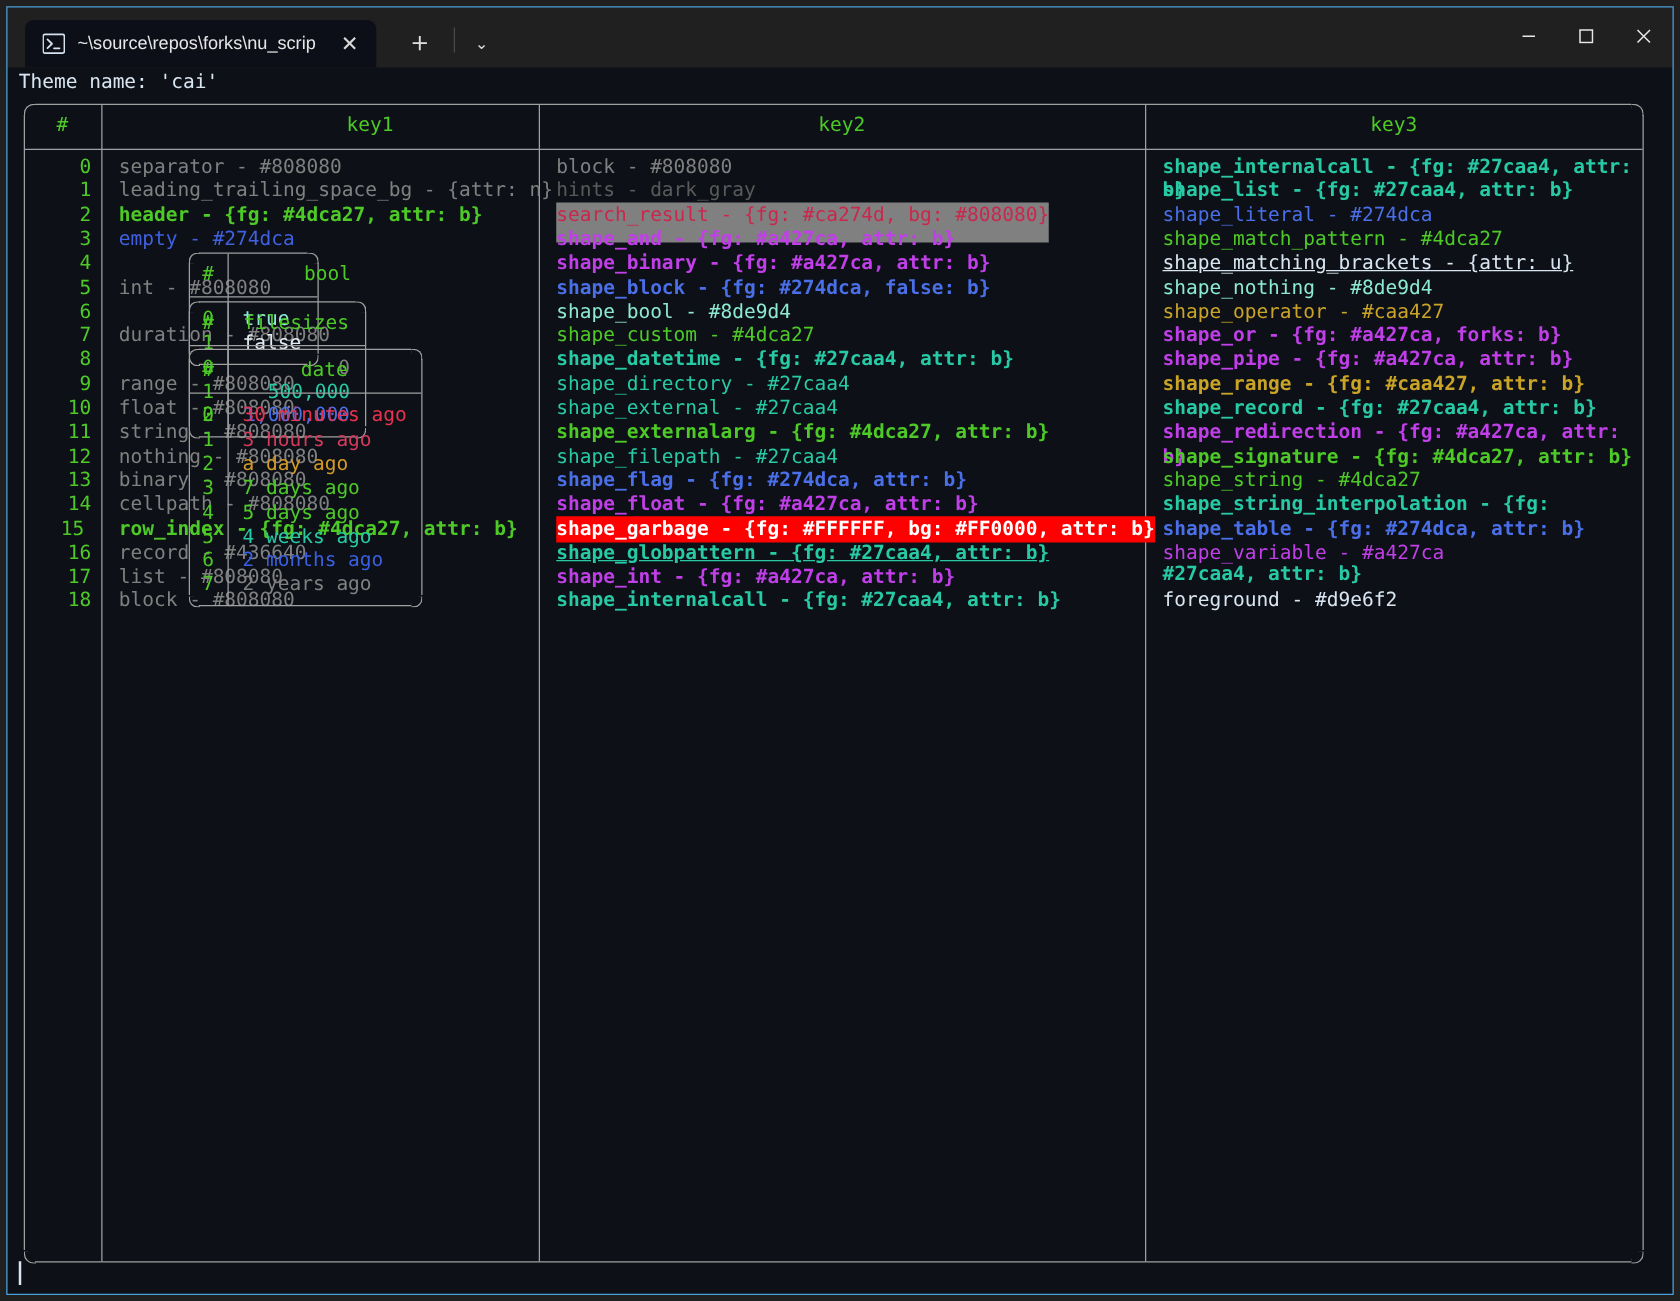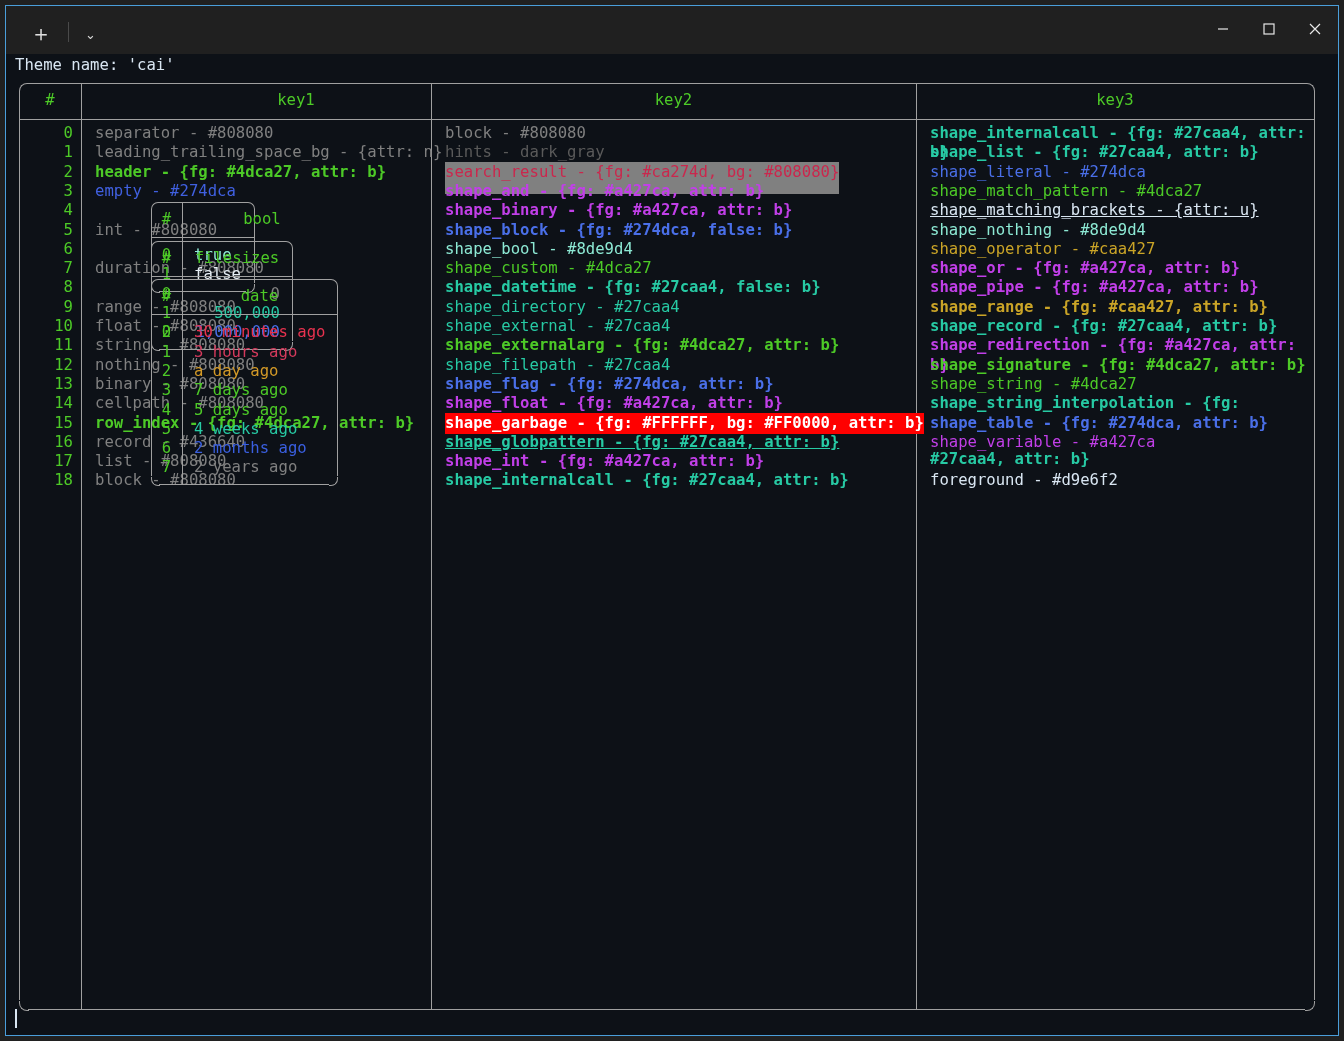--- a/index.html
+++ b/index.html
@@ -191,20 +191,31 @@
   }
 
   .u { text-decoration: underline; }
 </style>
 </head>
 <body>
 
 <div id="window">
 
   <div id="titlebar">
+    <div class="tab">
+      <span class="tab-icon">
+        <svg width="18" height="18" viewBox="0 0 18 18">
+          <rect x="0.5" y="1.5" width="17" height="15" rx="1.5" fill="none" stroke="#d6e2ef" stroke-width="1.3"></rect>
+          <path d="M4 5.5 L7.6 9 L4 12.5" fill="none" stroke="#d6e2ef" stroke-width="1.4" stroke-linecap="round" stroke-linejoin="round"></path>
+          <path d="M9.2 12.6 L13.6 12.6" stroke="#d6e2ef" stroke-width="1.4" stroke-linecap="round"></path>
+        </svg>
+      </span>
+      <span class="tab-title">~\source\repos\forks\nu_scrip</span>
+      <span class="tab-close">✕</span>
+    </div>
     <span class="tab-new">＋</span>
     <span class="tab-sep"></span>
     <span class="tab-chevron">⌄</span>
   </div>
 
   <div id="wincontrols">
     <div class="wc">
       <svg width="12" height="12" viewBox="0 0 12 12">
           <path d="M1 6 H11" stroke="#e8e8e8" stroke-width="1.2"></path>
         </svg>
@@ -248,21 +259,21 @@
         <div class="rownum" style="top: 137.5px; left: 24px; color: rgb(77, 202, 39);">5</div>
         <div class="rownum" style="top: 156.8px; left: 24px; color: rgb(77, 202, 39);">6</div>
         <div class="rownum" style="top: 176.1px; left: 24px; color: rgb(77, 202, 39);">7</div>
         <div class="rownum" style="top: 195.4px; left: 24px; color: rgb(77, 202, 39);">8</div>
         <div class="rownum" style="top: 214.7px; left: 24px; color: rgb(77, 202, 39);">9</div>
         <div class="rownum" style="top: 234px; left: 24px; color: rgb(77, 202, 39);">10</div>
         <div class="rownum" style="top: 253.3px; left: 24px; color: rgb(77, 202, 39);">11</div>
         <div class="rownum" style="top: 272.6px; left: 24px; color: rgb(77, 202, 39);">12</div>
         <div class="rownum" style="top: 291.9px; left: 24px; color: rgb(77, 202, 39);">13</div>
         <div class="rownum" style="top: 311.2px; left: 24px; color: rgb(77, 202, 39);">14</div>
-        <div class="rownum" style="top: 330.5px; left: 24px; color: rgb(77, 202, 39);">15</div>
+        <div class="rownum" style="top: 330.5px; left: 24px; color: rgb(77, 202, 39); text-align: center;">15</div>
         <div class="rownum" style="top: 349.8px; left: 24px; color: rgb(77, 202, 39);">16</div>
         <div class="rownum" style="top: 369.1px; left: 24px; color: rgb(77, 202, 39);">17</div>
         <div class="rownum" style="top: 388.4px; left: 24px; color: rgb(77, 202, 39);">18</div>
         <div class="cell-text" style="top: 41px; left: 76px; color: rgb(128, 128, 128);">separator - #808080</div>
         <div class="cell-text" style="top: 60.3px; left: 76px; color: rgb(128, 128, 128);">leading_trailing_space_bg - {attr: n}</div>
         <div class="cell-text" style="top: 79.6px; left: 76px; color: rgb(77, 202, 39); font-weight: 700;">header - {fg: #4dca27, attr: b}</div>
         <div class="cell-text" style="top: 98.9px; left: 76px; color: rgb(64, 96, 224);">empty - #274dca</div>
         <div class="cell-text" style="top: 137.5px; left: 76px; color: rgb(128, 128, 128);">int - #808080</div>
         <div class="cell-text" style="top: 176.1px; left: 76px; color: rgb(128, 128, 128);">duration - #808080</div>
         <div class="cell-text" style="top: 214.7px; left: 76px; color: rgb(128, 128, 128);">range - #808080</div>
@@ -276,40 +287,40 @@
         <div class="cell-text" style="top: 369.1px; left: 76px; color: rgb(128, 128, 128);">list - #808080</div>
         <div class="cell-text" style="top: 388.4px; left: 76px; color: rgb(128, 128, 128);">block - #808080</div>
         <div class="cell-text" style="top: 41px; left: 426px; color: rgb(128, 128, 128);">block - #808080</div>
         <div class="cell-text" style="top: 60.3px; left: 426px; color: rgb(90, 90, 90);">hints - dark_gray</div>
         <div class="cell-text" style="top: 79.6px; left: 426px; color: rgb(202, 39, 77); background: rgb(128, 128, 128); padding-top: 1px; padding-bottom: 12px; margin-top: -1px;">search_result - {fg: #ca274d, bg: #808080}</div>
         <div class="cell-text" style="top: 98.9px; left: 426px; color: rgb(193, 63, 232); font-weight: 700;">shape_and - {fg: #a427ca, attr: b}</div>
         <div class="cell-text" style="top: 118.2px; left: 426px; color: rgb(193, 63, 232); font-weight: 700;">shape_binary - {fg: #a427ca, attr: b}</div>
         <div class="cell-text" style="top: 137.5px; left: 426px; color: rgb(74, 111, 232); font-weight: 700;">shape_block - {fg: #274dca, false: b}</div>
         <div class="cell-text" style="top: 156.8px; left: 426px; color: rgb(141, 233, 212);">shape_bool - #8de9d4</div>
         <div class="cell-text" style="top: 176.1px; left: 426px; color: rgb(77, 202, 39);">shape_custom - #4dca27</div>
-        <div class="cell-text" style="top: 195.4px; left: 426px; color: rgb(39, 202, 164); font-weight: 700;">shape_datetime - {fg: #27caa4, false: b}</div>
+        <div class="cell-text" style="top: 195.4px; left: 426px; color: rgb(39, 202, 164); font-weight: 700;">shape_datetime - {fg: #27caa4, attr: b}</div>
         <div class="cell-text" style="top: 214.7px; left: 426px; color: rgb(39, 202, 164);">shape_directory - #27caa4</div>
         <div class="cell-text" style="top: 234px; left: 426px; color: rgb(39, 202, 164);">shape_external - #27caa4</div>
         <div class="cell-text" style="top: 253.3px; left: 426px; color: rgb(77, 202, 39); font-weight: 700;">shape_externalarg - {fg: #4dca27, attr: b}</div>
         <div class="cell-text" style="top: 272.6px; left: 426px; color: rgb(39, 202, 164);">shape_filepath - #27caa4</div>
         <div class="cell-text" style="top: 291.9px; left: 426px; color: rgb(74, 111, 232); font-weight: 700;">shape_flag - {fg: #274dca, attr: b}</div>
         <div class="cell-text" style="top: 311.2px; left: 426px; color: rgb(193, 63, 232); font-weight: 700;">shape_float - {fg: #a427ca, attr: b}</div>
         <div class="cell-text" style="top: 330.5px; left: 426px; color: rgb(255, 255, 255); font-weight: 700; background: rgb(255, 0, 0); padding-top: 1px; padding-bottom: 1px; margin-top: -1px;">shape_garbage - {fg: #FFFFFF, bg: #FF0000, attr: b}</div>
         <div class="cell-text" style="top: 349.8px; left: 426px; color: rgb(39, 202, 164); font-weight: 700; text-decoration: underline;">shape_globpattern - {fg: #27caa4, attr: b}</div>
         <div class="cell-text" style="top: 369.1px; left: 426px; color: rgb(193, 63, 232); font-weight: 700;">shape_int - {fg: #a427ca, attr: b}</div>
         <div class="cell-text" style="top: 388.4px; left: 426px; color: rgb(39, 202, 164); font-weight: 700;">shape_internalcall - {fg: #27caa4, attr: b}</div>
         <div class="cell-text" style="top: 41px; left: 911px; color: rgb(39, 202, 164); font-weight: 700;">shape_internalcall - {fg: #27caa4, attr:</div>
         <div class="cell-text" style="top: 60.3px; left: 911px; color: rgb(39, 202, 164); font-weight: 700;">b}</div>
         <div class="cell-text" style="top: 60.3px; left: 911px; color: rgb(39, 202, 164); font-weight: 700;">shape_list - {fg: #27caa4, attr: b}</div>
         <div class="cell-text" style="top: 79.6px; left: 911px; color: rgb(74, 111, 232);">shape_literal - #274dca</div>
         <div class="cell-text" style="top: 98.9px; left: 911px; color: rgb(77, 202, 39);">shape_match_pattern - #4dca27</div>
         <div class="cell-text u" style="top: 118.2px; left: 911px; color: rgb(217, 230, 242);">shape_matching_brackets - {attr: u}</div>
         <div class="cell-text" style="top: 137.5px; left: 911px; color: rgb(141, 233, 212);">shape_nothing - #8de9d4</div>
         <div class="cell-text" style="top: 156.8px; left: 911px; color: rgb(202, 164, 39);">shape_operator - #caa427</div>
-        <div class="cell-text" style="top: 176.1px; left: 911px; color: rgb(193, 63, 232); font-weight: 700;">shape_or - {fg: #a427ca, attr: b}</div>
+        <div class="cell-text" style="top: 176.1px; left: 911px; color: rgb(193, 63, 232); font-weight: 700;">shape_or - {fg: #a427ca, forks: b}</div>
         <div class="cell-text" style="top: 195.4px; left: 911px; color: rgb(193, 63, 232); font-weight: 700;">shape_pipe - {fg: #a427ca, attr: b}</div>
         <div class="cell-text" style="top: 214.7px; left: 911px; color: rgb(202, 164, 39); font-weight: 700;">shape_range - {fg: #caa427, attr: b}</div>
         <div class="cell-text" style="top: 234px; left: 911px; color: rgb(39, 202, 164); font-weight: 700;">shape_record - {fg: #27caa4, attr: b}</div>
         <div class="cell-text" style="top: 253.3px; left: 911px; color: rgb(193, 63, 232); font-weight: 700;">shape_redirection - {fg: #a427ca, attr:</div>
         <div class="cell-text" style="top: 272.6px; left: 911px; color: rgb(193, 63, 232); font-weight: 700;">b}</div>
         <div class="cell-text" style="top: 272.6px; left: 911px; color: rgb(77, 202, 39); font-weight: 700;">shape_signature - {fg: #4dca27, attr: b}</div>
         <div class="cell-text" style="top: 291.9px; left: 911px; color: rgb(77, 202, 39);">shape_string - #4dca27</div>
         <div class="cell-text" style="top: 311.2px; left: 911px; color: rgb(39, 202, 164); font-weight: 700;">shape_string_interpolation - {fg:</div>
         <div class="cell-text" style="top: 330.5px; left: 911px; color: rgb(39, 202, 164); font-weight: 700; margin-top: 36px;">#27caa4, attr: b}</div>
         <div class="cell-text" style="top: 330.5px; left: 911px; color: rgb(74, 111, 232); font-weight: 700;">shape_table - {fg: #274dca, attr: b}</div>

